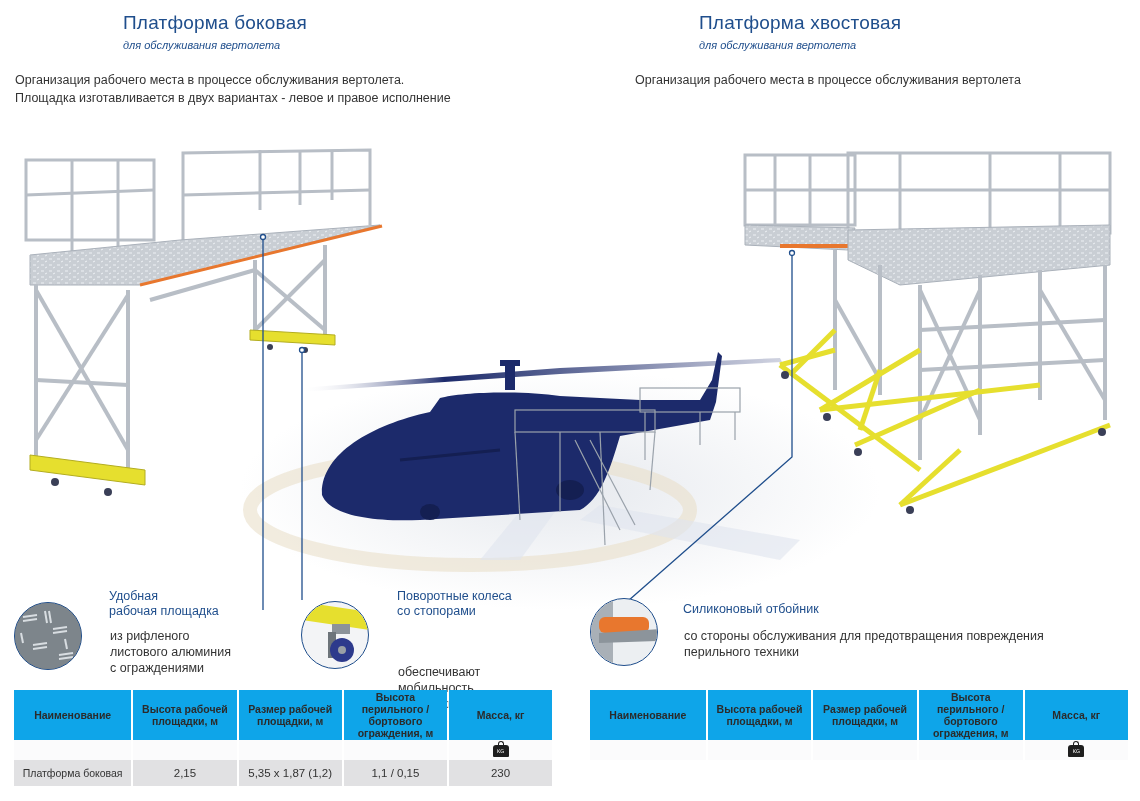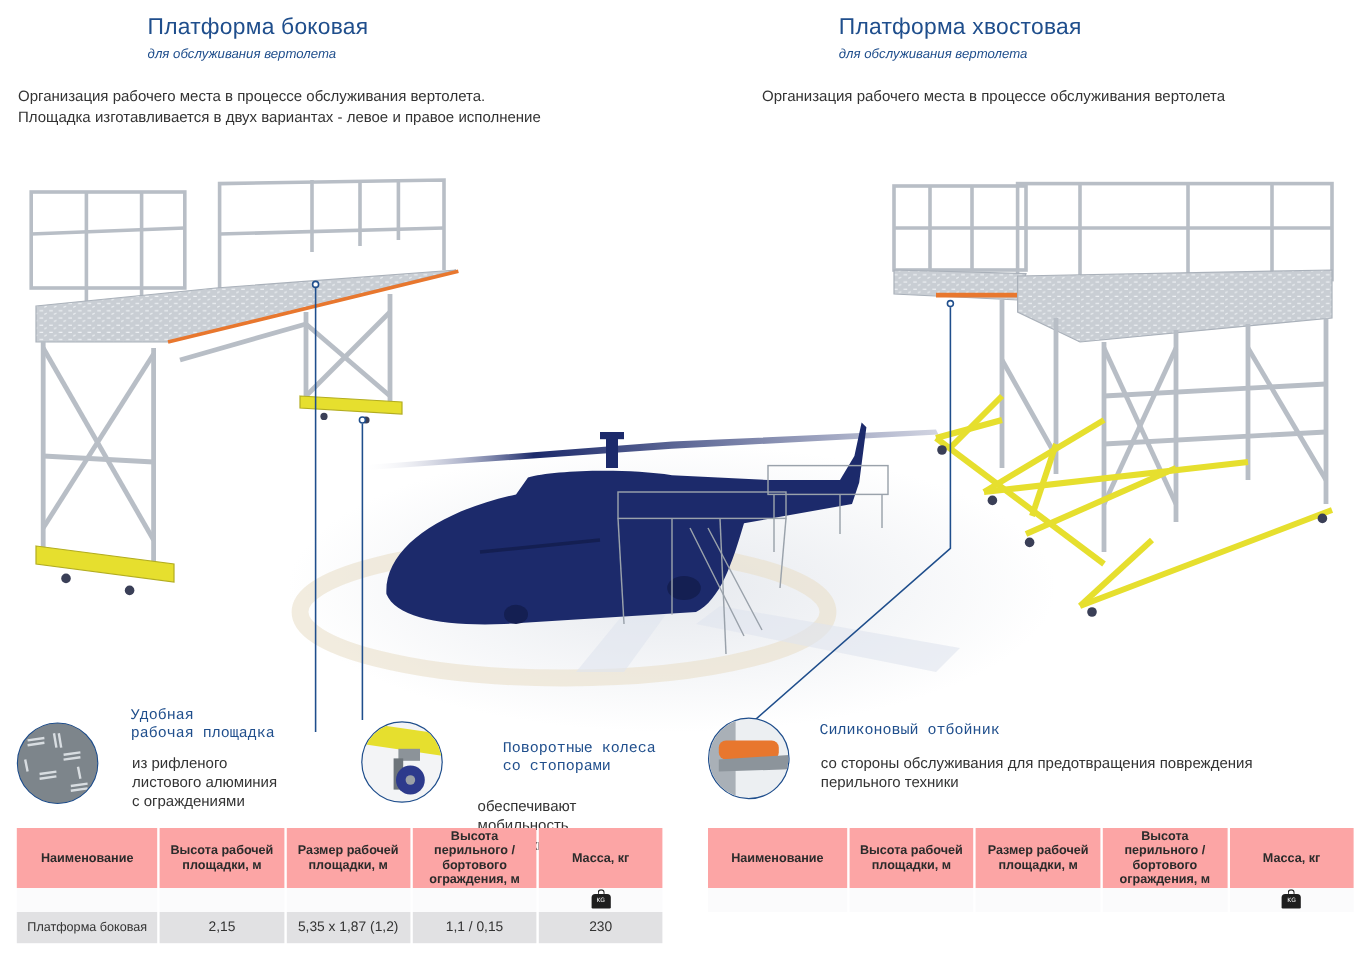--- a/index.html
+++ b/index.html
@@ -5,26 +5,26 @@
   * { box-sizing: border-box; margin: 0; padding: 0; }
   html, body { width: 1140px; height: 801px; overflow: hidden; background: #ffffff; }
   body { position: relative; font-family: "Liberation Sans", "DejaVu Sans", sans-serif; color: #3a3a3a; }
 
   .title { position: absolute; font-size: 19px; color: #1f4e8c; font-weight: 400; letter-spacing: 0.2px; }
   .subtitle { position: absolute; font-size: 11px; color: #1f4e8c; font-style: italic; }
   .desc { position: absolute; font-size: 12.5px; line-height: 18px; color: #333; }
 
   .scene { position: absolute; left: 0; top: 130px; width: 1140px; height: 480px; }
 
-  .callout-title { position: absolute; font-size: 12.5px; color: #1f4e8c; line-height: 15px; font-family: Liberation Mono, monospace; }
+  .callout-title { position: absolute; font-size: 12.5px; color: #1f4e8c; line-height: 15px; }
   .callout-text { position: absolute; font-size: 12.5px; color: #333; line-height: 16px; }
   .callout-circle { position: absolute; border-radius: 50%; border: 1.5px solid #1f4e8c; overflow: hidden; }
 
   table.spec { position: absolute; border-collapse: separate; border-spacing: 2px 0; font-size: 10.5px; }
-  table.spec th { background: #fca5a5; color: #2b2b2b; font-weight: bold; text-align: center; vertical-align: middle; line-height: 12px; height: 50px; padding: 0 3px; }
+  table.spec th { background: #0ea5e9; color: #2b2b2b; font-weight: bold; text-align: center; vertical-align: middle; line-height: 12px; height: 50px; padding: 0 3px; }
   table.spec td { text-align: center; vertical-align: middle; color: #333; }
   table.spec tr.icon-row td { height: 20px; background: #fbfbfc; }
   table.spec tr.val-row td { height: 26px; background: #e1e1e3; font-size: 11px; line-height: 11px; }
   table.spec tr.val-row td.name-cell { font-size: 10.5px; }
   table.spec tr.val-row td.val-cell { font-size: 11.5px; }
 </style>
 </head>
 <body>
 
 <div class="title" style="left:123px; top:12px;">Платформа боковая</div>
@@ -226,21 +226,21 @@
 
 <div class="callout-circle" style="left:301px; top:601px; width:68px; height:68px; background:#f3f4f6;">
   <svg width="68" height="68" viewBox="0 0 68 68">
     <polygon points="0,0 68,10 68,28 0,18" fill="#e6df2e"></polygon>
     <rect x="30" y="22" width="18" height="10" fill="#8c9399"></rect>
     <rect x="26" y="30" width="8" height="26" fill="#6d747a"></rect>
     <circle cx="40" cy="48" r="12" fill="#2d3a8c"></circle>
     <circle cx="40" cy="48" r="4" fill="#9aa0a6"></circle>
   </svg>
 </div>
-<div class="callout-title" style="left:397px; top:617px;margin-left:22px;">
+<div class="callout-title" style="left:397px; top:589px;">
   <div>Поворотные колеса</div>
   <div>со стопорами</div>
 </div>
 <div class="callout-text" style="left:398px; top:628px;margin-top:36px;">
   <div>обеспечивают</div>
   <div>мобильность</div>
   <div>конструкции</div>
 </div>
 
 <div class="callout-circle" style="left:590px; top:598px; width:68px; height:68px; background:#eceff2;">

